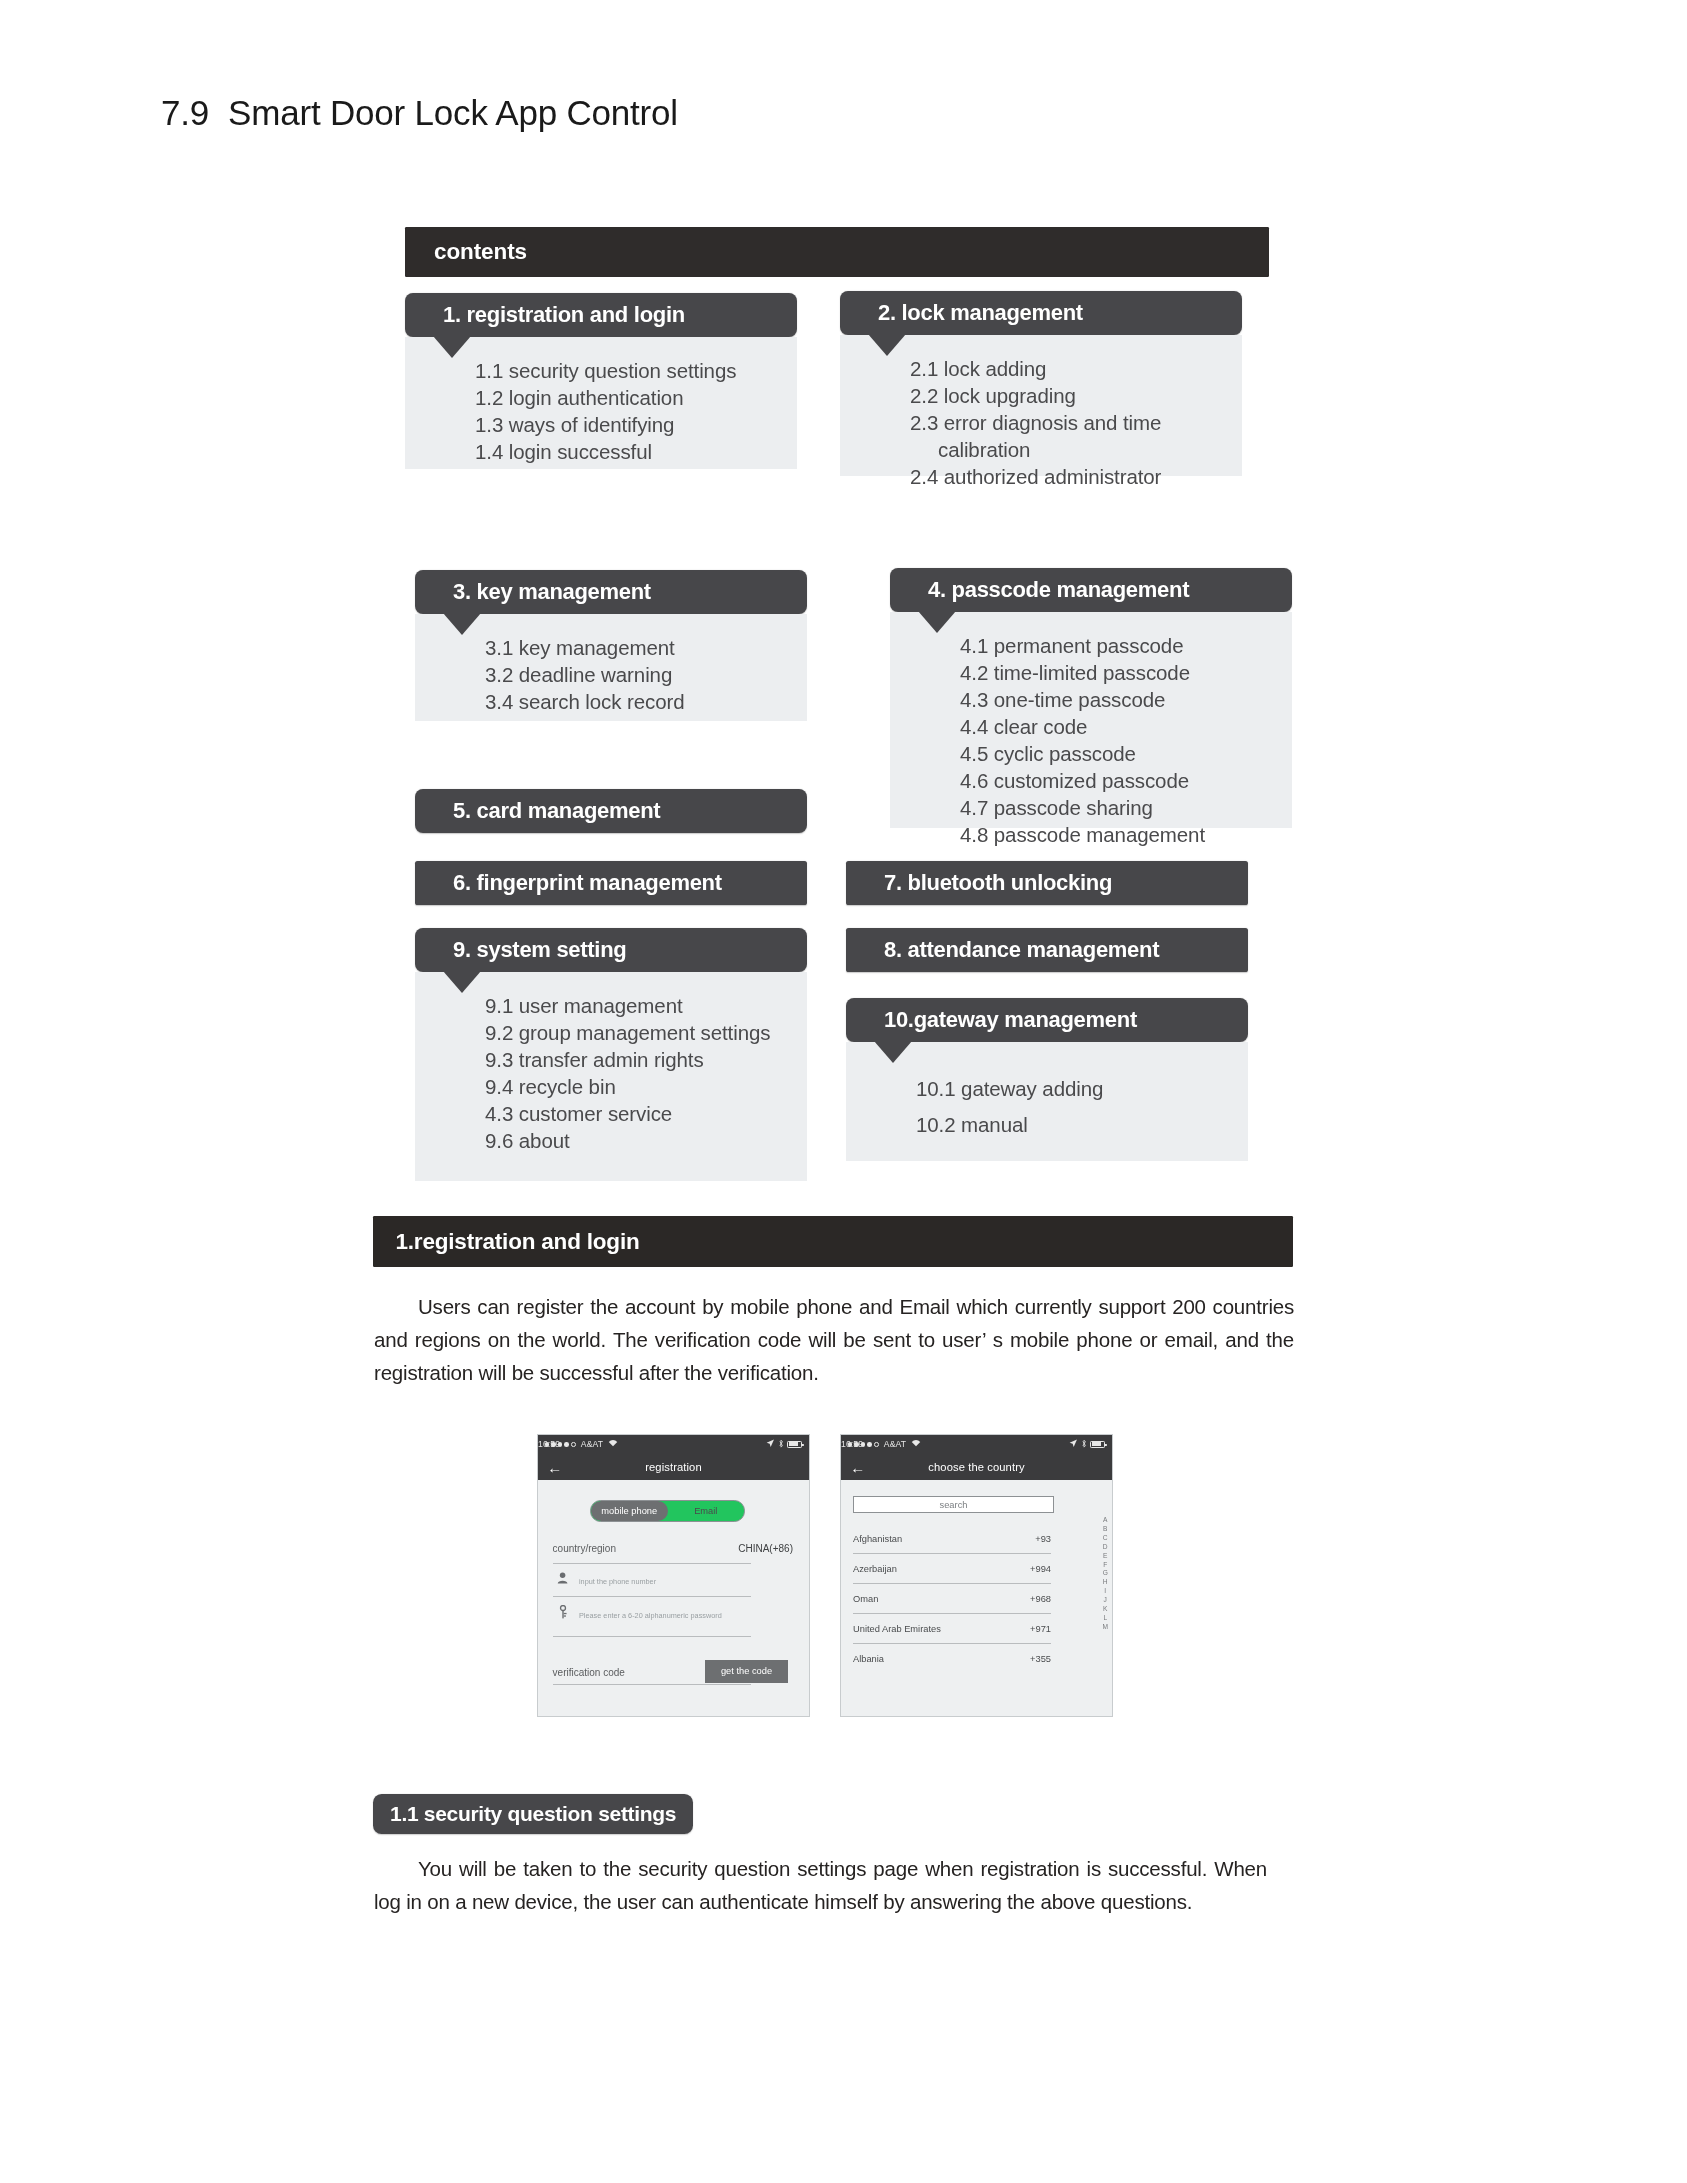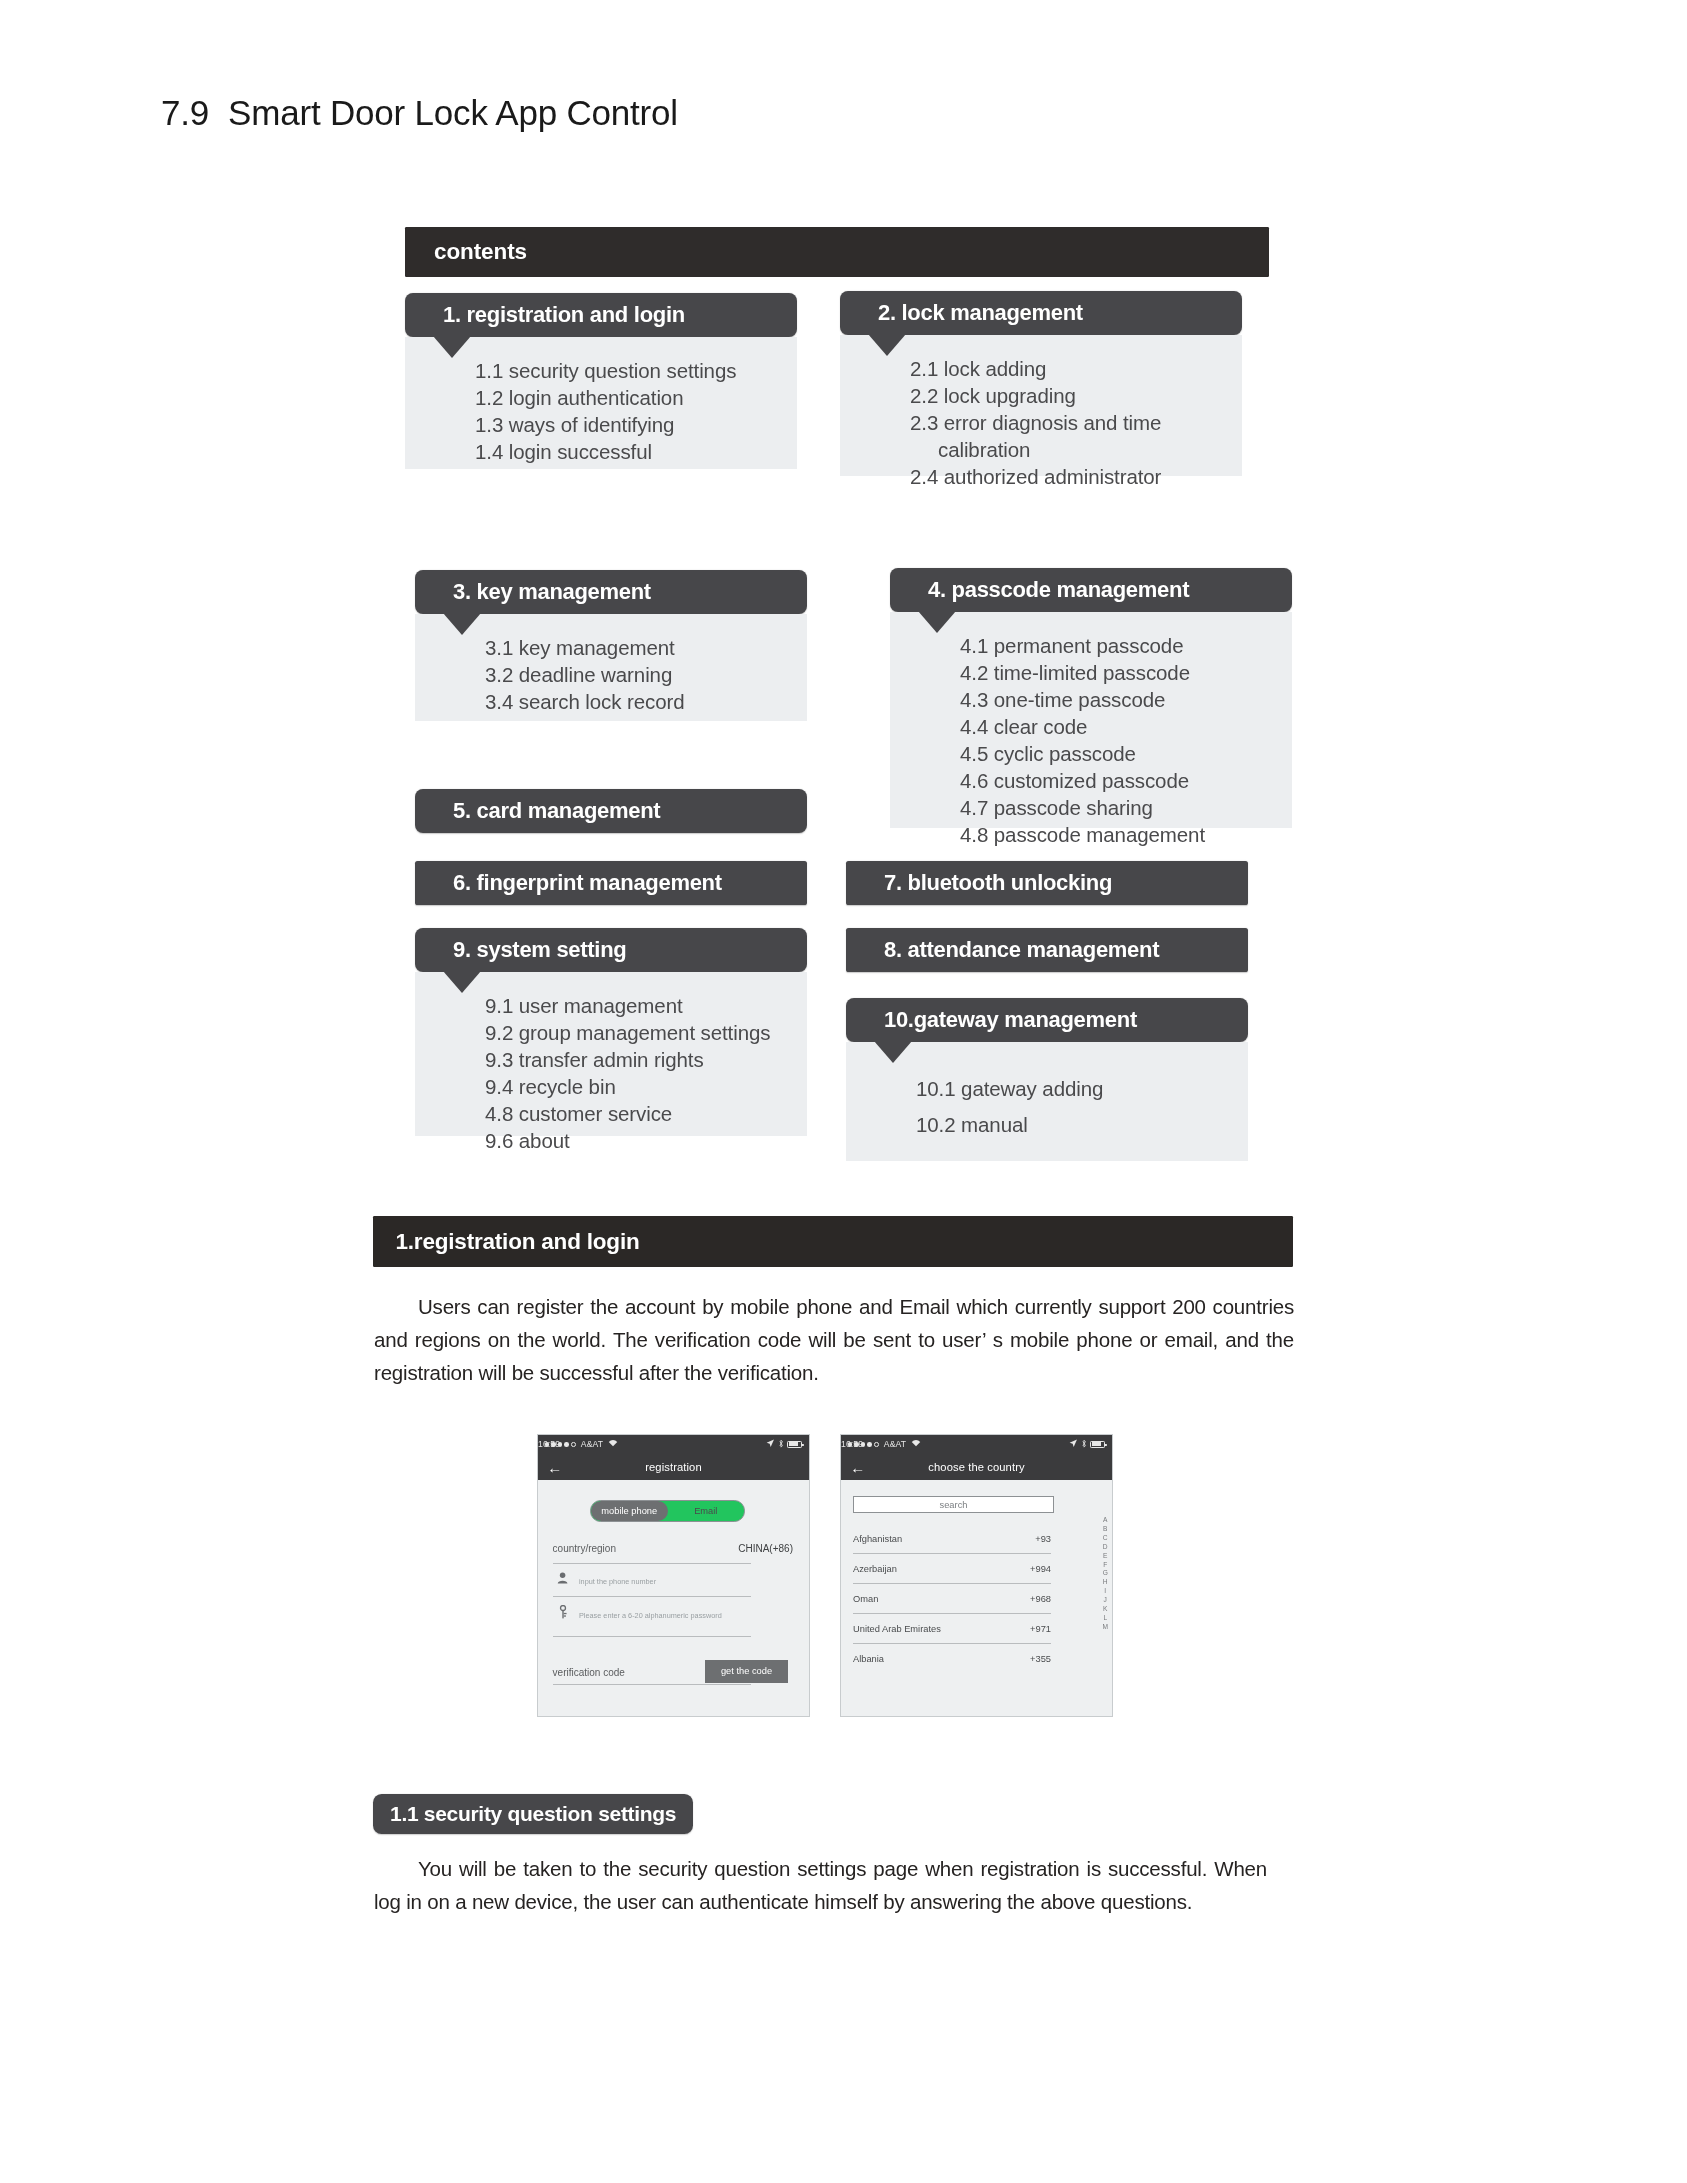--- a/index.html
+++ b/index.html
@@ -372,27 +372,27 @@
   <div class="toc-card" style="left:846px; top:928px; width:402px;">
     <div class="card-head squared">
       <span class="htext">8. attendance management</span>
     </div>
   </div>
 
   <div class="toc-card" style="left:415px; top:928px; width:392px;">
     <div class="card-head">
       <span class="htext">9. system setting</span>
     </div>
-    <div class="card-body" style="height:164px;">
+    <div class="card-body" style="height:209px;">
       <div class="notch"></div>
       <div class="li">9.1 user management</div>
       <div class="li">9.2 group management settings</div>
       <div class="li">9.3 transfer admin rights</div>
       <div class="li">9.4 recycle bin</div>
-      <div class="li">4.8 customer service</div>
+      <div class="li">4.3 customer service</div>
       <div class="li">9.6 about</div>
     </div>
   </div>
 
   <div class="toc-card" style="left:846px; top:998px; width:402px;">
     <div class="card-head">
       <span class="htext">10.gateway management</span>
     </div>
     <div class="card-body" style="height:119px; padding-top:29px;">
       <div class="notch"></div>

